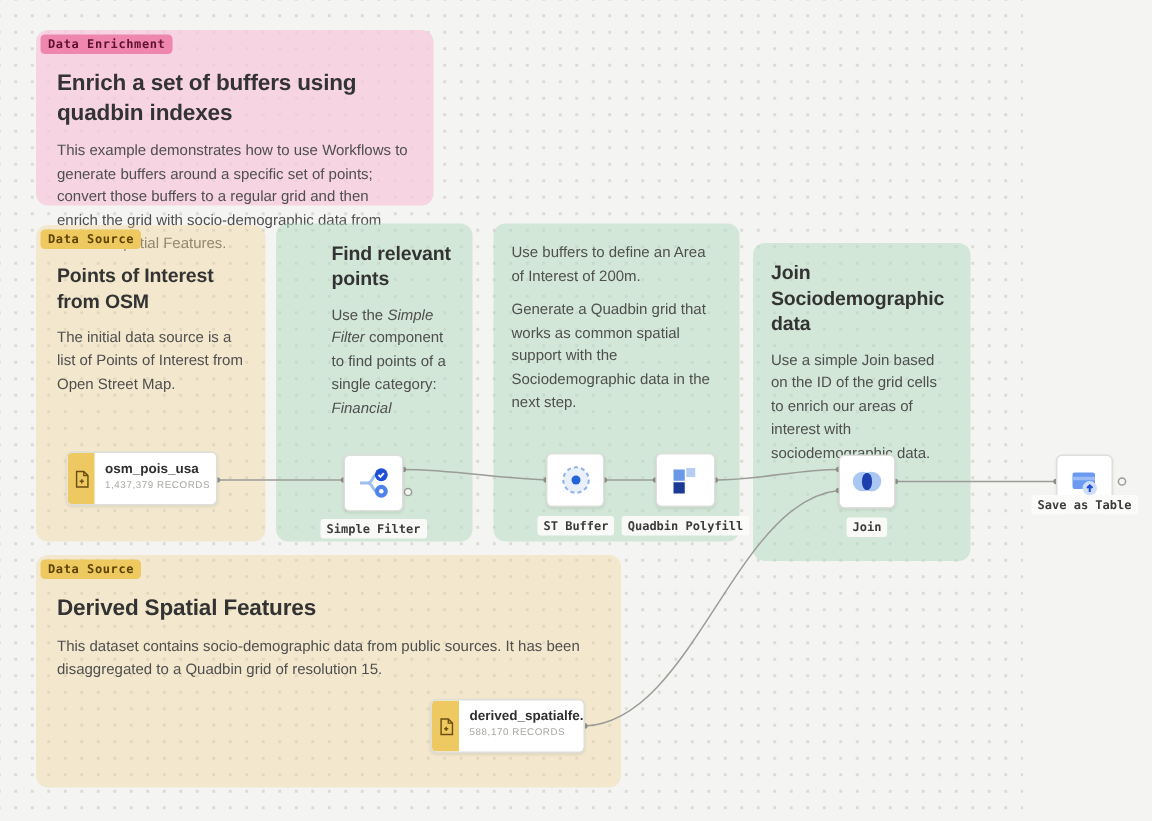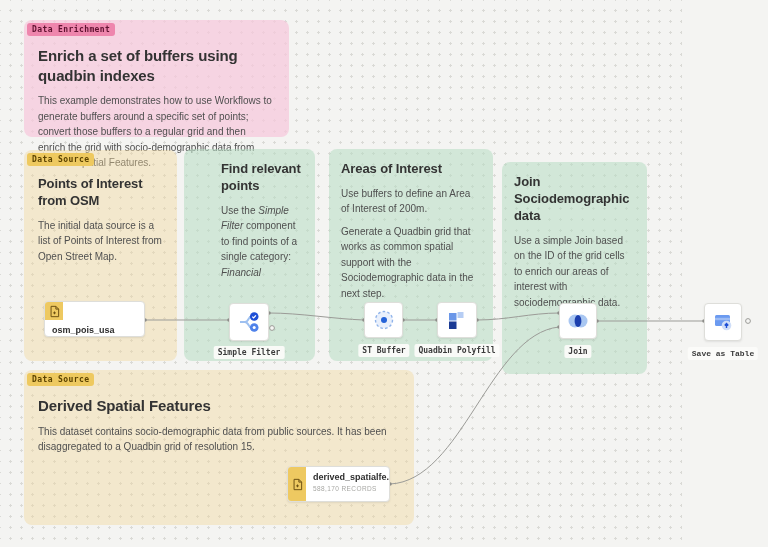--- a/index.html
+++ b/index.html
@@ -61,39 +61,39 @@
     display: flex; align-items: center; justify-content: center;
   }
   .source-body { padding: 5px 7px 0 7px; overflow: hidden; }
   .source-title {
     font-size: 9px; font-weight: bold; color: #2f2f2f; white-space: nowrap;
   }
   .source-records {
     font-size: 6.5px; color: #a8a8a4; letter-spacing: 0.4px; margin-top: 3px;
     white-space: nowrap;
   }
-  #node-osm     { left: 44px;  top: 301px; width: 101px; height: 36px; flex-direction: column; }
+  #node-osm     { left: 44px;  top: 301px; width: 101px; height: 36px; }
   #node-derived { left: 287px; top: 466px; width: 103px; height: 36px; }
   .comp-node { display: flex; align-items: center; justify-content: center; }
   #node-simple-filter { left: 229px; top: 303px; width: 40px; height: 38px; }
   #node-st-buffer     { left: 364px; top: 302px; width: 39px; height: 36px; }
   #node-quadbin       { left: 437px; top: 302px; width: 40px; height: 36px; }
   #node-join          { left: 559px; top: 303px; width: 38px; height: 36px; }
   #node-save-table    { left: 704px; top: 303px; width: 38px; height: 38px; }
   .node-label {
     position: absolute; z-index: 3; transform: translateX(-50%);
     font-family: "DejaVu Sans Mono", monospace; font-size: 8px; font-weight: bold;
     color: #3b3b3b; background: rgba(251,251,249,0.95);
     padding: 2px 4px; border-radius: 2px; white-space: nowrap;
   }
   #label-simple-filter { left: 249px; top: 346px; }
   #label-st-buffer     { left: 384px; top: 344px; }
   #label-quadbin       { left: 457px; top: 344px; }
   #label-join          { left: 578px; top: 345px; }
-  #label-save-table    { left: 723px; top: 347px; font-family: Liberation Mono, monospace; }
+  #label-save-table    { left: 723px; top: 330px; }
 </style>
 </head>
 <body>
 
 <div id="canvas">
 
   <div class="note pink" id="note-enrichment">
     <span class="tag pink-tag">Data Enrichment</span>
     <div class="note-inner">
       <div class="note-title lg">Enrich a set of buffers using quadbin indexes</div>
@@ -111,21 +111,20 @@
 
   <div class="note green no-tag" id="note-find">
     <div class="note-inner">
       <div class="note-title">Find relevant points</div>
       <p class="note-body"><span>Use the </span><i>Simple Filter</i><span> component to find points of a single category: </span><i>Financial</i></p>
     </div>
   </div>
 
   <div class="note green no-tag" id="note-areas">
     <div class="note-inner">
-      <div class="note-title">Areas of Interest</div>
       <p class="note-body">Use buffers to define an Area of Interest of 200m.</p>
       <p class="note-body">Generate a Quadbin grid that works as common spatial support with the Sociodemographic data in the next step.</p>
     </div>
   </div>
 
   <div class="note green no-tag" id="note-join">
     <div class="note-inner">
       <div class="note-title">Join Sociodemographic data</div>
       <p class="note-body">Use a simple Join based on the ID of the grid cells to enrich our areas of interest with sociodemographic data.</p>
     </div>

